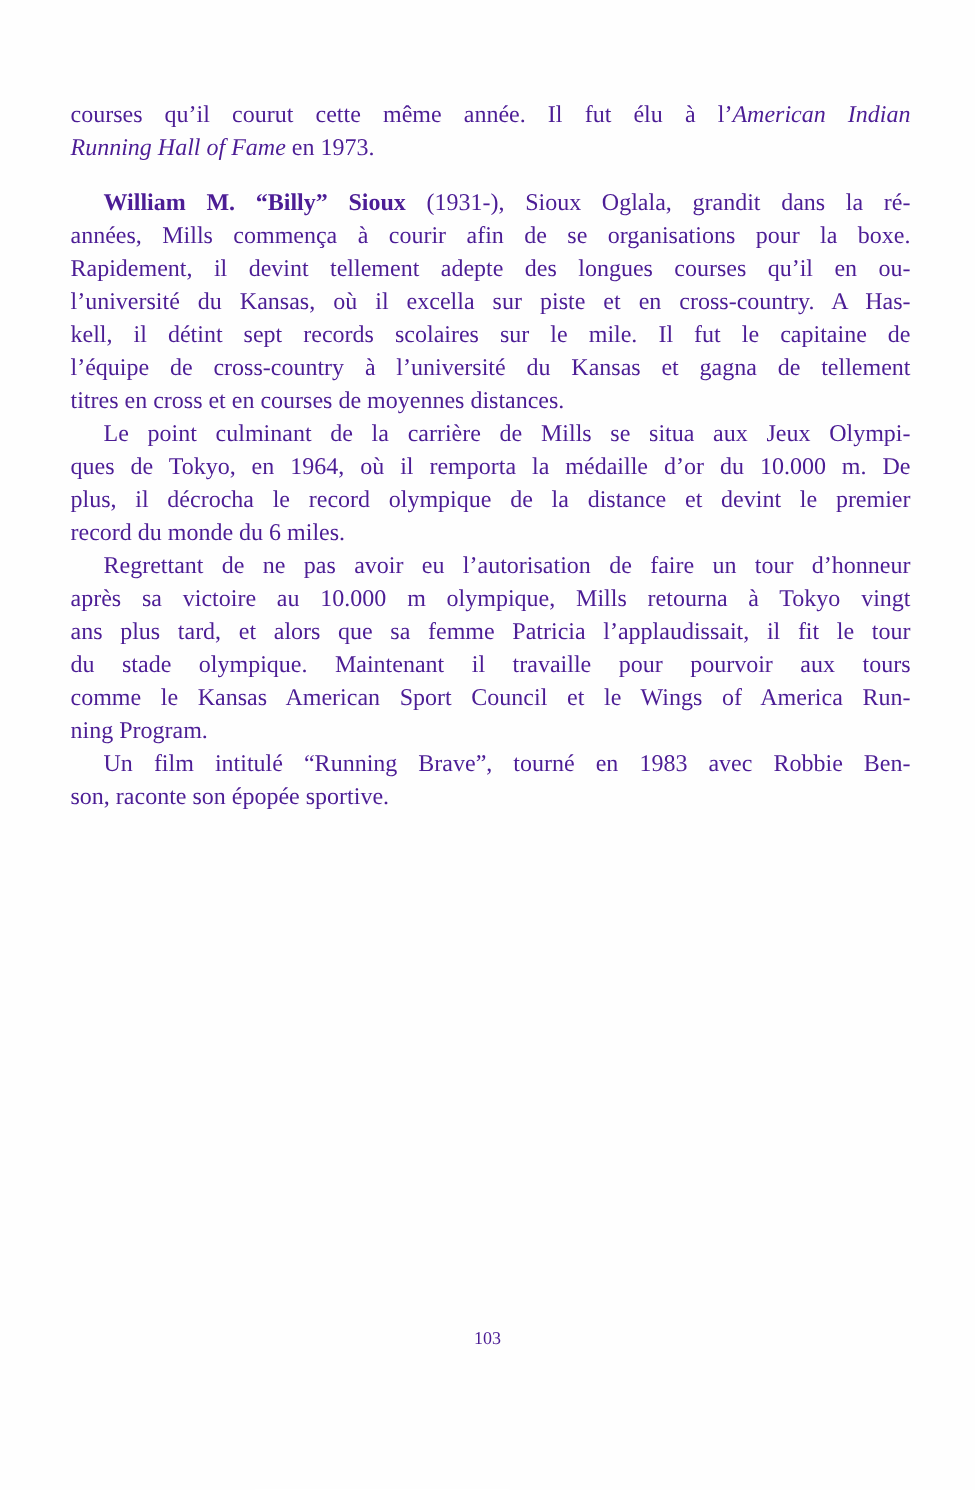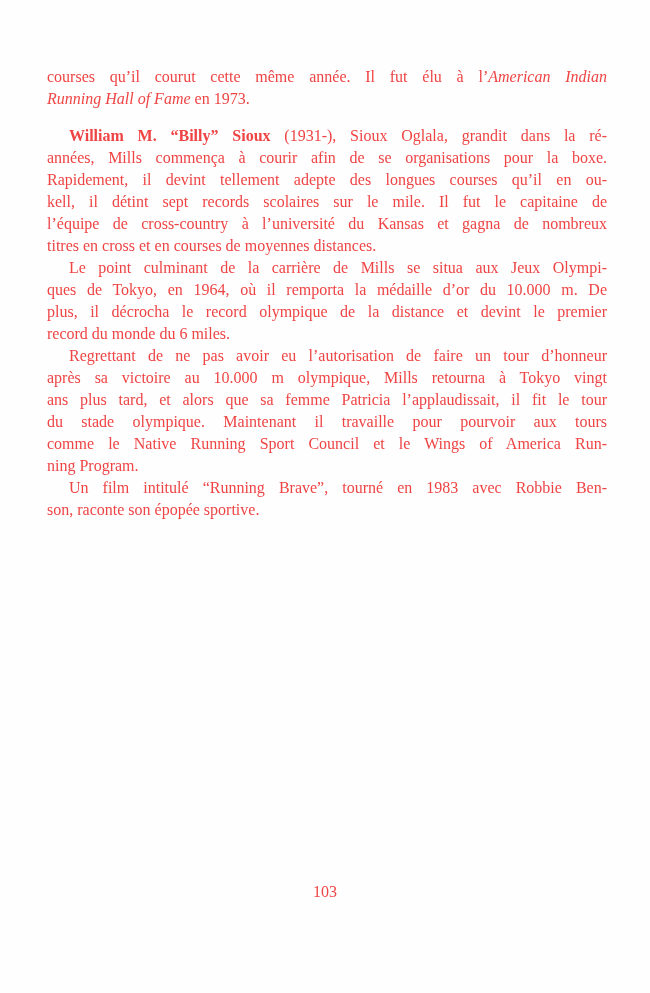--- a/index.html
+++ b/index.html
@@ -6,21 +6,21 @@
     margin: 0;
     padding: 0;
     background: #ffffff;
   }
   .page {
     position: relative;
     width: 650px;
     height: 993px;
     background: #fefefe;
     font-family: "Liberation Serif", "DejaVu Serif", serif;
-    color: #ef4444;
+    color: #4c1d95;
     overflow: hidden;
   }
   .text-block {
     position: absolute;
     left: 47px;
     top: 66px;
     width: 560px;
     font-size: 16px;
     line-height: 22px;
   }
@@ -44,53 +44,54 @@
     text-indent: 22px;
   }
   .seg-b { font-weight: bold; }
   .seg-i { font-style: italic; }
   .page-number {
     position: absolute;
     left: 0;
     right: 0;
     top: 881px;
     text-align: center;
-    font-size: 16px;
+    font-size: 12px;
     line-height: 22px;
   }
 </style>
 </head>
 <body>
 
 <div class="page">
   <div class="text-block" id="paragraphs-container">
       <p class="para">
         <span class="line"><span>courses qu’il courut cette même année. Il fut élu à l’</span><span class="seg-i">American Indian</span></span>
         <span class="line last"><span class="seg-i">Running Hall of Fame</span><span> en 1973.</span></span>
       </p>
       <p class="para indent space-before">
         <span class="line"><span class="seg-b">William M. “Billy” Sioux</span><span> (1931-), Sioux Oglala, grandit dans la ré-</span></span>
         <span class="line"><span>années, Mills commença à courir afin de se organisations pour la boxe.</span></span>
         <span class="line"><span>Rapidement, il devint tellement adepte des longues courses qu’il en ou-</span></span>
+        <span class="line"><span>l’université du Kansas, où il excella sur piste et en cross-country. A Has-</span></span>
         <span class="line"><span>kell, il détint sept records scolaires sur le mile. Il fut le capitaine de</span></span>
-        <span class="line"><span>l’équipe de cross-country à l’université du Kansas et gagna de nombreux</span></span>
+        <span class="line"><span>l’équipe de cross-country à l’université du Kansas et gagna de tellement</span></span>
         <span class="line last"><span>titres en cross et en courses de moyennes distances.</span></span>
       </p>
       <p class="para indent">
         <span class="line"><span>Le point culminant de la carrière de Mills se situa aux Jeux Olympi-</span></span>
         <span class="line"><span>ques de Tokyo, en 1964, où il remporta la médaille d’or du 10.000 m. De</span></span>
         <span class="line"><span>plus, il décrocha le record olympique de la distance et devint le premier</span></span>
         <span class="line last"><span>record du monde du 6 miles.</span></span>
       </p>
       <p class="para indent">
         <span class="line"><span>Regrettant de ne pas avoir eu l’autorisation de faire un tour d’honneur</span></span>
         <span class="line"><span>après sa victoire au 10.000 m olympique, Mills retourna à Tokyo vingt</span></span>
         <span class="line"><span>ans plus tard, et alors que sa femme Patricia l’applaudissait, il fit le tour</span></span>
         <span class="line"><span>du stade olympique. Maintenant il travaille pour pourvoir aux tours</span></span>
-        <span class="line"><span>comme le Native Running Sport Council et le Wings of America Run-</span></span>
+        <span class="line"><span>comme le Kansas American Sport Council et le Wings of America Run-</span></span>
         <span class="line last"><span>ning Program.</span></span>
       </p>
       <p class="para indent">
         <span class="line"><span>Un film intitulé “Running Brave”, tourné en 1983 avec Robbie Ben-</span></span>
         <span class="line last"><span>son, raconte son épopée sportive.</span></span>
       </p>
     </div>
   <div class="page-number">103</div>
 </div>
 

